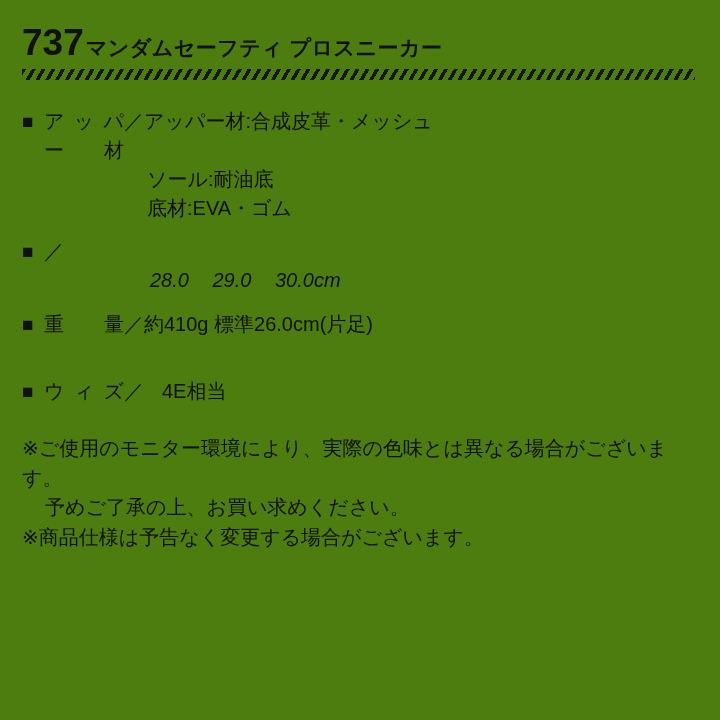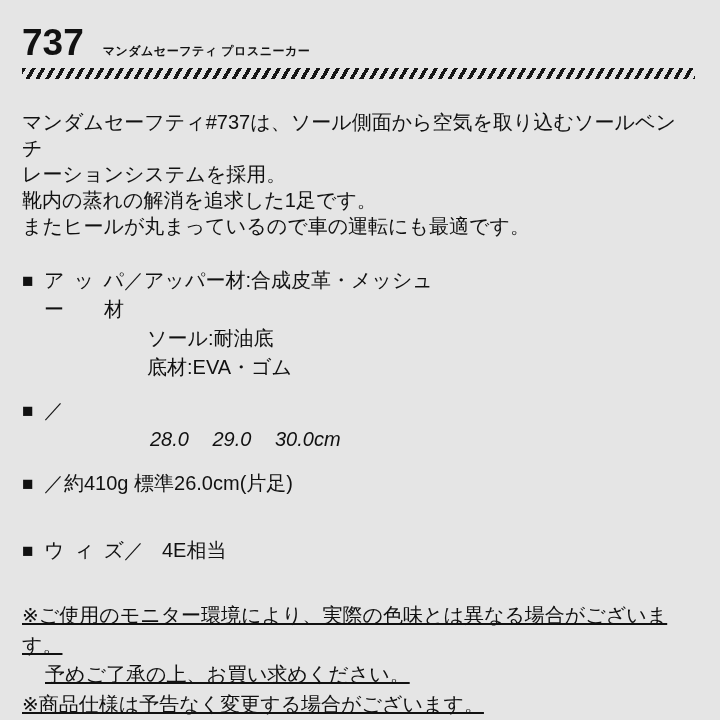--- a/index.html
+++ b/index.html
@@ -1,26 +1,26 @@
 <!DOCTYPE html>
 <html><head>
 <meta charset="utf-8">
 <style>
   html,body { margin:0; padding:0; background:#ffffff; }
   body {
     width:720px; height:720px; overflow:hidden;
     font-family:"Liberation Sans","DejaVu Sans",sans-serif;
     color:#111111;
   }
-  .page { box-sizing:border-box; width:720px; height:720px; padding:24px 25px 0 22px; background:#e5e5e5; }
+  .page { box-sizing:border-box; width:720px; height:720px; padding:24px 25px 0 22px; background:#4d7c0f; }
 
   
   .hdr { display:flex; align-items:baseline; }
   .num { font-size:37px; font-weight:800; line-height:1; letter-spacing:0; }
-  .pname { font-size:12px; font-weight:600; margin-left:19px; letter-spacing:0.5px; }
+  .pname { font-size:21px; font-weight:600; margin-left:2px; letter-spacing:0.5px; }
   .desc-title {
     margin-left:auto; font-size:39px; font-weight:800; line-height:1; letter-spacing:-0.5px;
     background:linear-gradient(180deg,#4a4a4a 0%,#8e8e8e 50%,#c4c4c4 100%);
     -webkit-background-clip:text; background-clip:text;
     color:transparent; -webkit-text-fill-color:transparent;
   }
 
   
   .stripes {
     height:11px; margin-top:7px;
@@ -40,41 +40,35 @@
 
   .materials { margin-top:27px; }
   .sizes { margin-top:14px; }
   .nums { word-spacing:18px; }
   .sizes .sub { margin-left:128px;font-style:italic; }
   .weight { margin-top:15px; }
   .widthsec { margin-top:38px; }
   .widthsec .gap { padding-left:18px; }
 
   
-  .notes { margin-top:36px; font-size:20px; line-height:29.5px;text-decoration:underline; }
+  .notes { margin-top:28px; font-size:20px; line-height:29.5px; }
   .notes .indent { margin-left:23px; }
 </style>
 </head>
 <body>
 
 <div class="page">
 
   <header class="hdr">
     <span class="num">737</span>
     <span class="pname">マンダムセーフティ プロスニーカー</span>
   </header>
 
   <div class="stripes"></div>
 
-  <div class="intro">
-    <div>マンダムセーフティ#737は、ソール側面から空気を取り込むソールベンチ</div>
-    <div>レーションシステムを採用。</div>
-    <div>靴内の蒸れの解消を追求した1足です。</div>
-    <div>またヒールが丸まっているので車の運転にも最適です。</div>
-  </div>
 
   <section class="materials">
     <div class="sec-row">
       <span class="bullet">■</span>
       <span class="sec-label">アッパー材</span>
       <span class="slash">／</span>
       <span class="sec-content">アッパー材:合成皮革・メッシュ</span>
     </div>
     <div class="sub">ソール:耐油底</div>
     <div class="sub">底材:EVA・ゴム</div>
@@ -84,20 +78,21 @@
     <div class="sec-row">
       <span class="bullet">■</span>
       <span class="slash">／</span>
     </div>
     <div class="sub nums">28.0 29.0 30.0cm</div>
   </section>
 
   <section class="weight">
     <div class="sec-row">
       <span class="bullet">■</span>
+      <span class="sec-label">重量</span>
       <span class="slash">／</span>
       <span class="sec-content">約410g 標準26.0cm(片足)</span>
     </div>
   </section>
 
   <section class="widthsec">
     <div class="sec-row">
       <span class="bullet">■</span>
       <span class="sec-label">ウィズ</span>
       <span class="slash">／</span>

